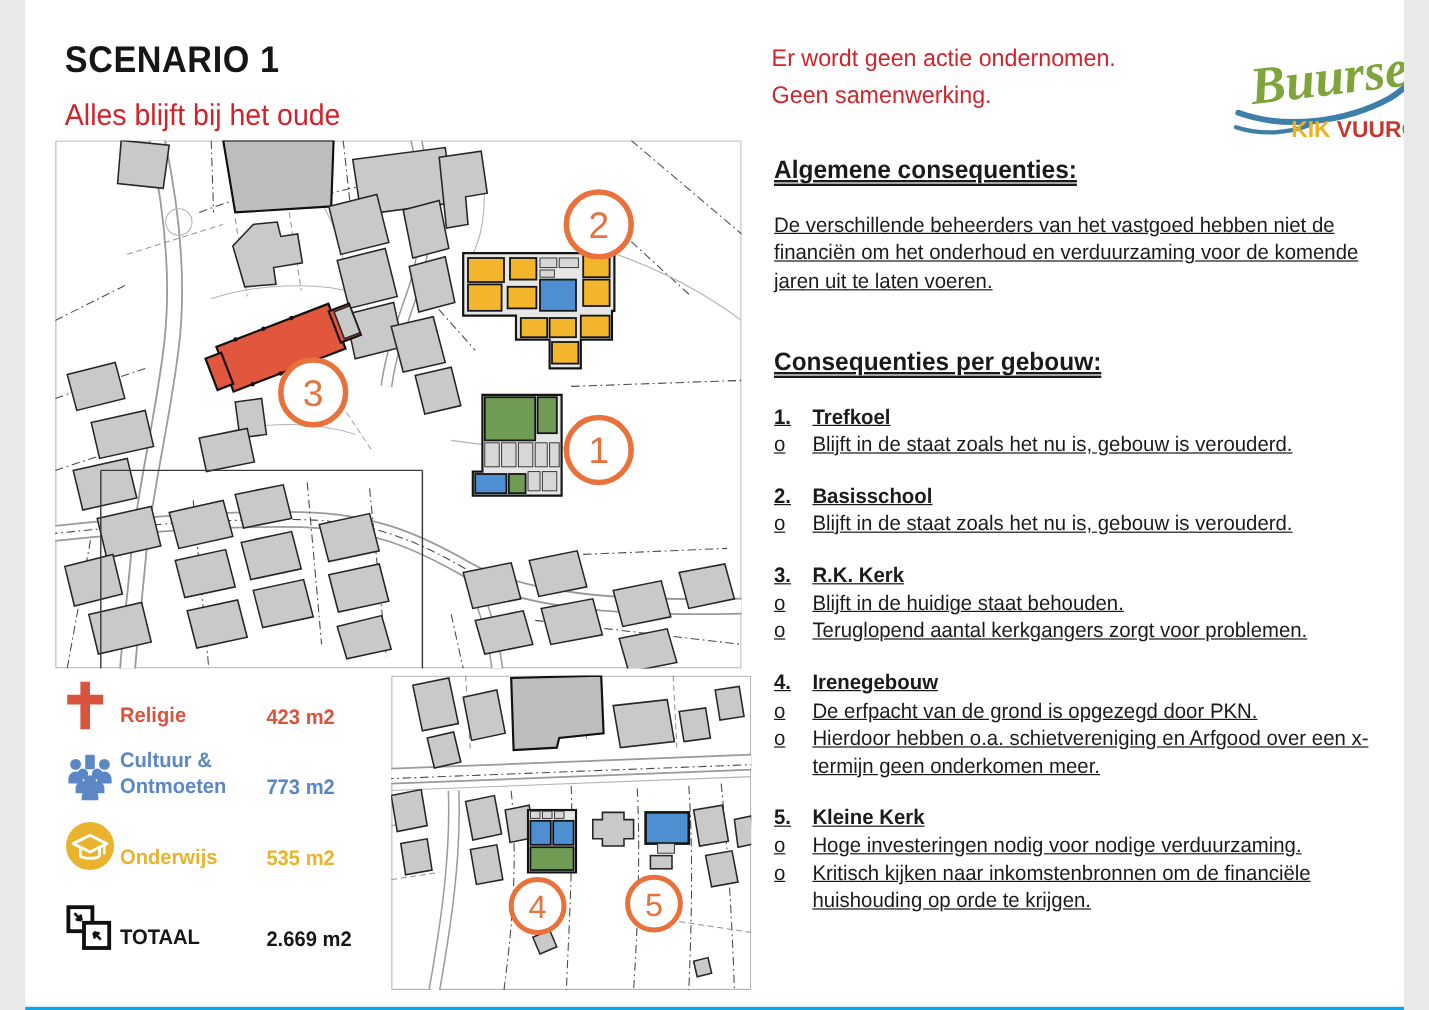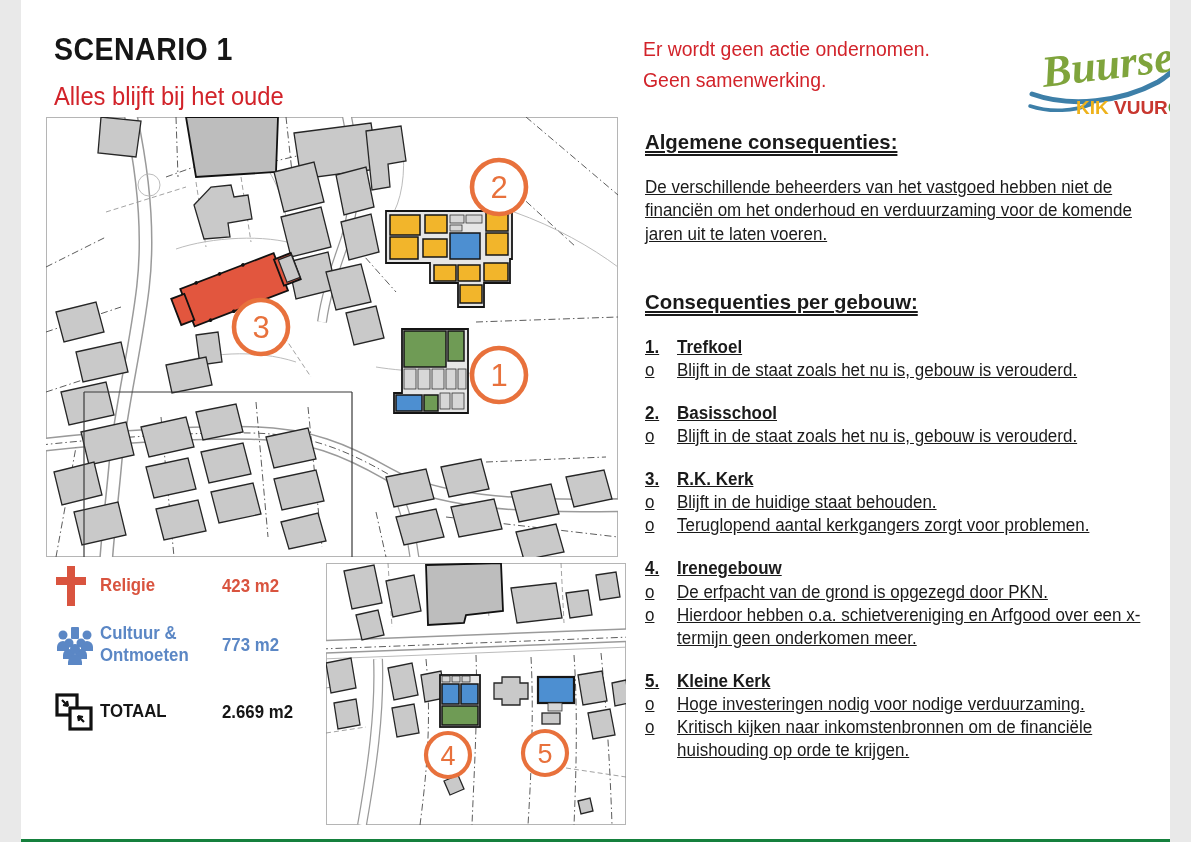--- a/index.html
+++ b/index.html
@@ -1,19 +1,19 @@
 <!DOCTYPE html>
 <html><head>
 <meta charset="utf-8">
 <style>
   html,body{margin:0;padding:0;background:#e9e9e9;}
   .page{
     position:relative;width:1149px;height:842px;background:#ffffff;
     font-family:"Liberation Sans",sans-serif;color:#1a1a1a;overflow:hidden;
-    margin:0 auto;border-bottom:3px solid #15803d;box-sizing:border-box;
+    margin:0 auto;border-bottom:3px solid #0ea5e9;box-sizing:border-box;
   }
   
   .hdr-title{position:absolute;left:33px;top:32px;font-size:31px;font-weight:700;
     letter-spacing:.5px;transform:scaleX(.92);transform-origin:left;color:#161616;}
   .hdr-sub{position:absolute;left:33px;top:82px;font-size:25px;font-weight:500;
     color:#d2232a;transform:scaleX(.95);transform-origin:left;}
   .tagline{position:absolute;left:622px;top:34px;font-size:20px;font-weight:500;
     color:#d2232a;line-height:1.55;transform:scaleX(.97);transform-origin:left;}
   .logo{position:absolute;left:1005px;top:18px;width:182px;height:100px;}
   
@@ -36,21 +36,21 @@
   .dash2{fill:none;stroke:#8a8a8a;stroke-width:.8;stroke-dasharray:5 3;}
   .tline{fill:none;stroke:#b3b3b3;stroke-width:.9;}
   .frame{fill:none;stroke:#b5b5b5;stroke-width:1;}
   .inset-rect{fill:none;stroke:#3a3a3a;stroke-width:1.2;}
   .marker circle{fill:#ffffff;stroke:#e8713c;stroke-width:4.6;}
   .marker text{fill:#e8713c;font-size:31px;font-family:"Liberation Sans",sans-serif;
     text-anchor:middle;}
   
   .legend{position:absolute;left:33px;top:564px;width:268px;display:flex;
     flex-direction:column;gap:15px;}
-  .lrow{position:relative;display:flex;align-items:center;min-height:44px;}
+  .lrow{position:relative;display:flex;align-items:flex-end;min-height:44px;}
   .licon{width:46px;flex:0 0 46px;display:flex;align-items:center;justify-content:flex-start;}
   .llabel{width:112px;font-size:17.5px;font-weight:700;line-height:1.25;
     transform:scaleX(.96);transform-origin:left;}
   .lvalue{position:absolute;left:168px;font-size:17.5px;font-weight:700;
     transform:scaleX(.96);transform-origin:left;}
   .c-religie{color:#d9543f;} .c-cultuur{color:#5b87c5;} .c-onderwijs{color:#eab32e;}
   .c-sport{color:#7ba05e;} .c-totaal{color:#161616;}
   
   .right-panel{position:absolute;left:624px;top:130px;width:552px;text-decoration:underline;}
   .sec-title{font-size:21px;font-weight:700;text-decoration:underline;
@@ -334,20 +334,32 @@
             <circle cx="27" cy="18" r="4.5"></circle>
           <path d="M9,30 a6,6 0 0 1 12,0 v4 h-12 Z"></path>
             <path d="M21,30 a6,6 0 0 1 12,0 v4 h-12 Z"></path>
           <circle cx="21" cy="24" r="5"></circle>
             <path d="M14,37 a7,7 0 0 1 14,0 v3 h-14 Z"></path>
         </svg>
       </span>
       <span class="llabel c-cultuur">Cultuur &amp; Ontmoeten</span>
       <span class="lvalue c-cultuur">773 m2</span>
     </div>
+    <div class="lrow">
+      <span class="licon">
+        <svg width="42" height="42" viewBox="0 0 42 42">
+          <circle cx="21" cy="21" r="20" fill="#eab32e"></circle>
+          <path d="M7,19 L21,12 L35,19 L21,26 Z" fill="none" stroke="#fff" stroke-width="2.4" stroke-linejoin="round"></path>
+          <path d="M13,22 v7 c0,3 16,3 16,0 v-7" fill="none" stroke="#fff" stroke-width="2.4"></path>
+          <path d="M33,20 v8" stroke="#fff" stroke-width="2"></path>
+        </svg>
+      </span>
+      <span class="llabel c-onderwijs">Onderwijs</span>
+      <span class="lvalue c-onderwijs">535 m2</span>
+    </div>
     <div class="lrow" style="margin-top:8px;">
       <span class="licon">
         <svg width="40" height="40" viewBox="0 0 40 40">
           <rect x="3" y="3" width="20" height="20" fill="#fff" stroke="#111" stroke-width="3.2"></rect>
           <rect x="16" y="16" width="21" height="21" fill="#fff" stroke="#111" stroke-width="3.2"></rect>
           <path d="M8,8 L14,14 M14,14 l-1,-5 M14,14 l-5,-1" stroke="#111" stroke-width="2.2" fill="none"></path>
           <path d="M30,30 L24,24 M24,24 l1,5 M24,24 l5,1" stroke="#111" stroke-width="2.2" fill="none"></path>
         </svg>
       </span>
       <span class="llabel c-totaal">TOTAAL</span>

